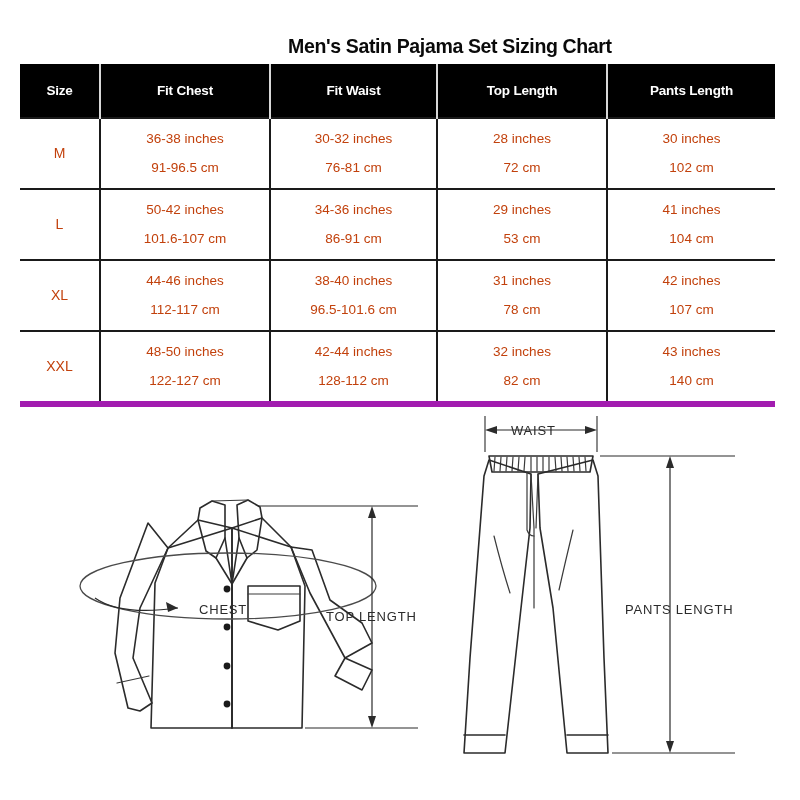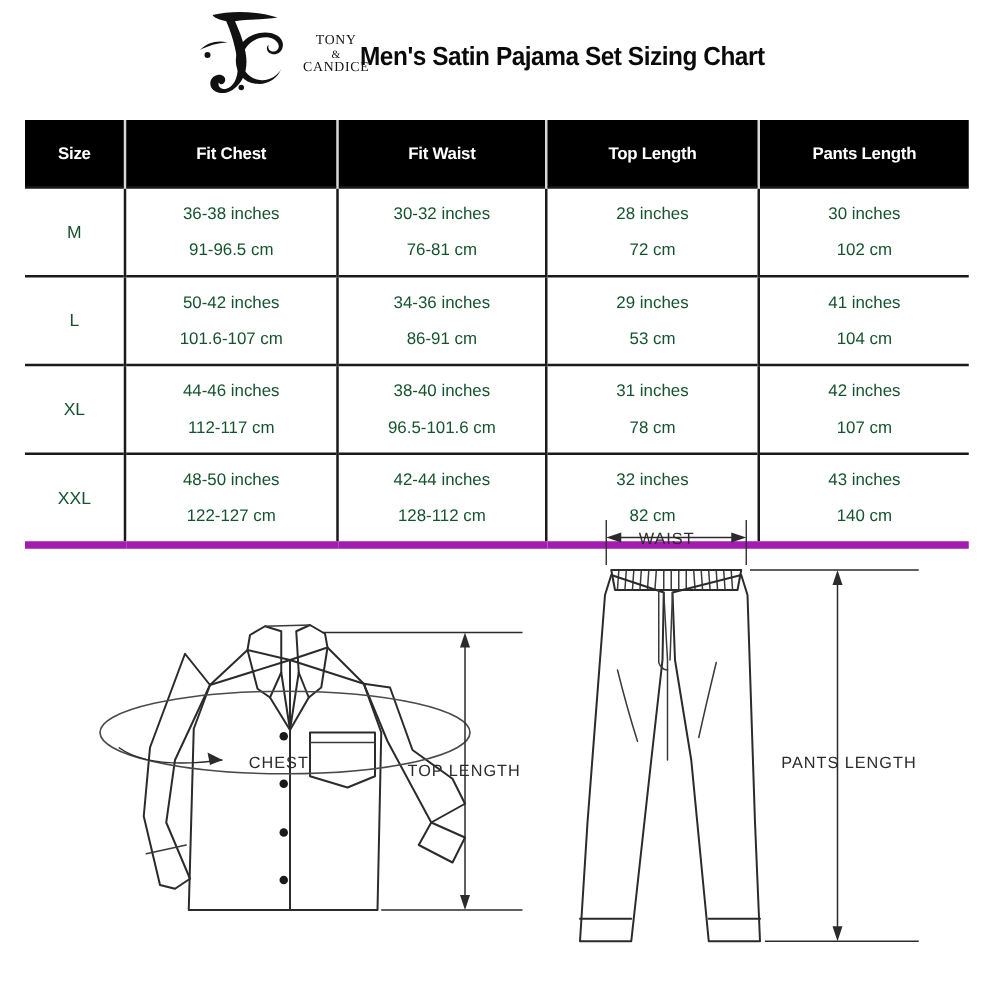--- a/index.html
+++ b/index.html
@@ -64,21 +64,21 @@
     color: #0a0a0a;
     white-space: nowrap;
     transform: scaleX(0.93);
     transform-origin: left center;
   }
 
   
   .size-table {
     position: absolute;
     left: 20px;
-    top: 96px;
+    top: 64px;
     width: 755px;
     border-collapse: collapse;
     table-layout: fixed;
   }
   .size-table th {
     background: #000000;
     color: #ffffff;
     font-size: 13.5px;
     font-weight: bold;
     height: 51px;
@@ -89,21 +89,21 @@
   .size-table th:first-child {
     border-left: none;
   }
   .size-table td {
     border-left: 2px solid #1a1a1a;
     border-top: 2px solid #1a1a1a;
     height: 67px;
     text-align: center;
     vertical-align: middle;
     font-size: 13.5px;
-    color: #14532d;
+    color: #c2410c;
     line-height: 1.05;
   }
   .size-table td:first-child {
     border-left: none;
   }
   .size-table tbody tr:last-child td {
     border-bottom: 6px solid #a21caf;
   }
   .cell-inch { display: block; margin-bottom: 14px; }
   .cell-cm   { display: block; }
@@ -151,43 +151,20 @@
     stroke: #2b2b2b;
     stroke-width: 1.1;
   }
   .button-dot { fill: #1a1a1a; }
 </style>
 </head>
 <body>
 
 <div class="header">
 
-  <div class="brand-logo">
-    <svg class="brand-mark" viewBox="0 0 92 72">
-      <g fill="#111111">
-
-        <path d="M18 6 C34 2 54 3 70 8 C60 10 46 9 36 11 C40 20 44 30 45 40
-                 C46 50 43 60 34 66 C28 70 20 69 17 64 C15 60 17 55 22 54
-                 C26 53 29 56 28 59 C27 62 24 62 23 60 C22 63 25 66 29 65
-                 C36 63 39 54 38 45 C37 33 33 20 29 11 C25 10 20 9 18 6 Z"></path>
-        <path d="M60 20 C48 20 39 28 37 39 C35 50 42 60 53 61 C62 62 70 57 73 49
-                 C70 55 63 59 56 58 C46 57 40 48 42 39 C44 29 53 23 63 24
-                 C68 25 71 28 71 31 C71 34 68 36 65 35 C63 34 62 32 63 30
-                 C61 31 61 34 63 36 C67 39 73 37 74 32 C76 25 69 20 60 20 Z"></path>
-        <circle cx="14" cy="38" r="2.4"></circle>
-        <circle cx="41" cy="64" r="2.2"></circle>
-        <path d="M8 34 C14 28 22 26 30 28 C22 28 14 31 8 34 Z"></path>
-      </g>
-    </svg>
-    <div class="brand-words">
-      <span class="bw-tony">TONY</span>
-      <span class="bw-amp">&amp;</span>
-      <span class="bw-candice">CANDICE</span>
-    </div>
-  </div>
 
   <div class="chart-title">Men's Satin Pajama Set Sizing Chart</div>
 </div>
 
 <table class="size-table">
   <colgroup>
     <col style="width:80px">
     <col style="width:170px">
     <col style="width:167px">
     <col style="width:170px">

